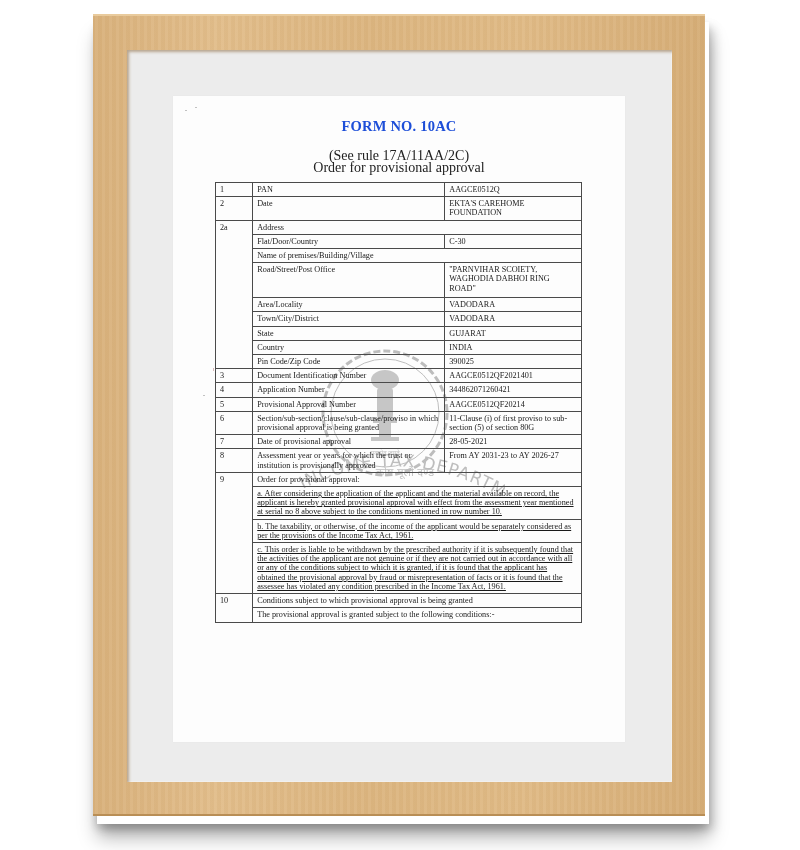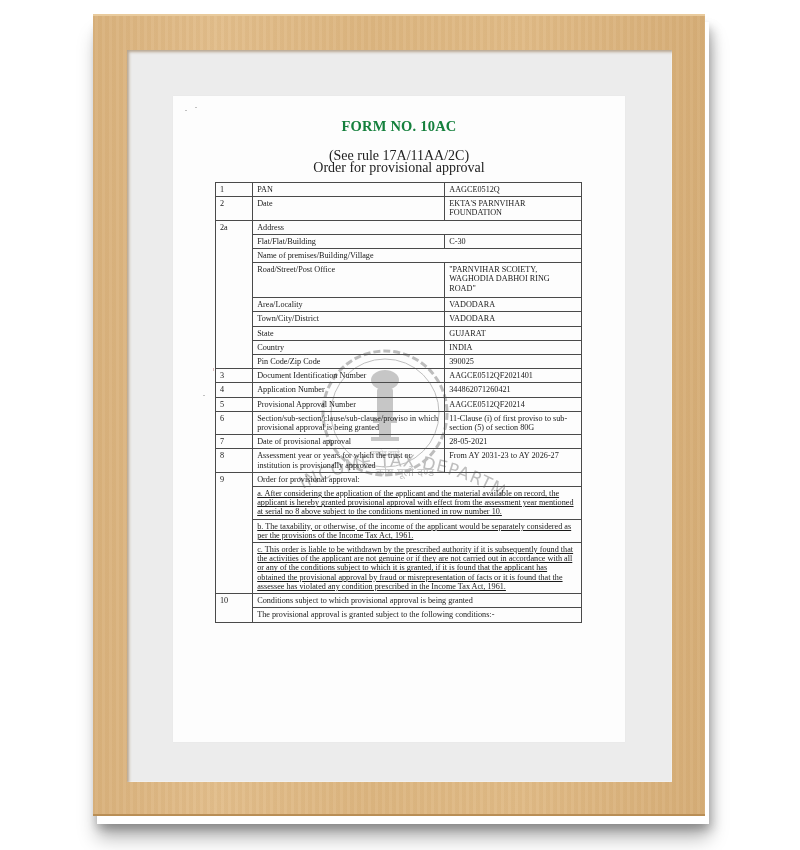--- a/index.html
+++ b/index.html
@@ -31,21 +31,21 @@
   .paper {
     position:absolute; left:46px; top:46px; width:452px; height:646px;
     background:#fdfdfd;
     box-shadow: 0 0 1px rgba(0,0,0,0.06);
     overflow:hidden;
   }
   .speck { position:absolute; width:2px; height:1px; background:#9a9a9a; opacity:.6; }
 
   .form-title {
     position:absolute; left:0; width:100%; top:22px; text-align:center;
-    font-weight:bold; font-size:14.5px; color:#15803d; letter-spacing:0.2px;
+    font-weight:bold; font-size:14.5px; color:#1d4ed8; letter-spacing:0.2px;
   }
   .form-sub1, .form-sub2 {
     position:absolute; left:0; width:100%; text-align:center; font-size:14px; color:#222;
   }
   .form-sub1 { top:52px; }
   .form-sub2 { top:64px; }
 
   .tbl {
     position:absolute; left:42px; top:86px; width:367px;
     border-collapse:collapse; font-size:8.2px; color:#1a1a1a; line-height:9.2px;
@@ -108,30 +108,30 @@
       <table class="tbl">
         <tbody>
           <tr>
             <td class="num">1</td>
             <td class="lbl">PAN</td>
             <td class="val">AAGCE0512Q</td>
           </tr>
           <tr>
             <td class="num">2</td>
             <td class="lbl">Date</td>
-            <td class="val">EKTA'S PARNVIHAR FOUNDATION</td>
+            <td class="val">EKTA'S CAREHOME FOUNDATION</td>
           </tr>
 
           <tr>
             <td class="num" rowspan="9">2a</td>
             <td class="lbl noright">Address</td>
             <td class="val noleft"></td>
           </tr>
           <tr>
-            <td class="lbl">Flat/Flat/Building</td>
+            <td class="lbl">Flat/Door/Country</td>
             <td class="val">C-30</td>
           </tr>
           <tr>
             <td class="lbl noright">Name of premises/Building/Village</td>
             <td class="val noleft">&nbsp;</td>
           </tr>
           <tr>
             <td class="lbl" style="height:30px;">Road/Street/Post Office</td>
             <td class="val">"PARNVIHAR SCOIETY, WAGHODIA DABHOI RING ROAD"</td>
           </tr>

